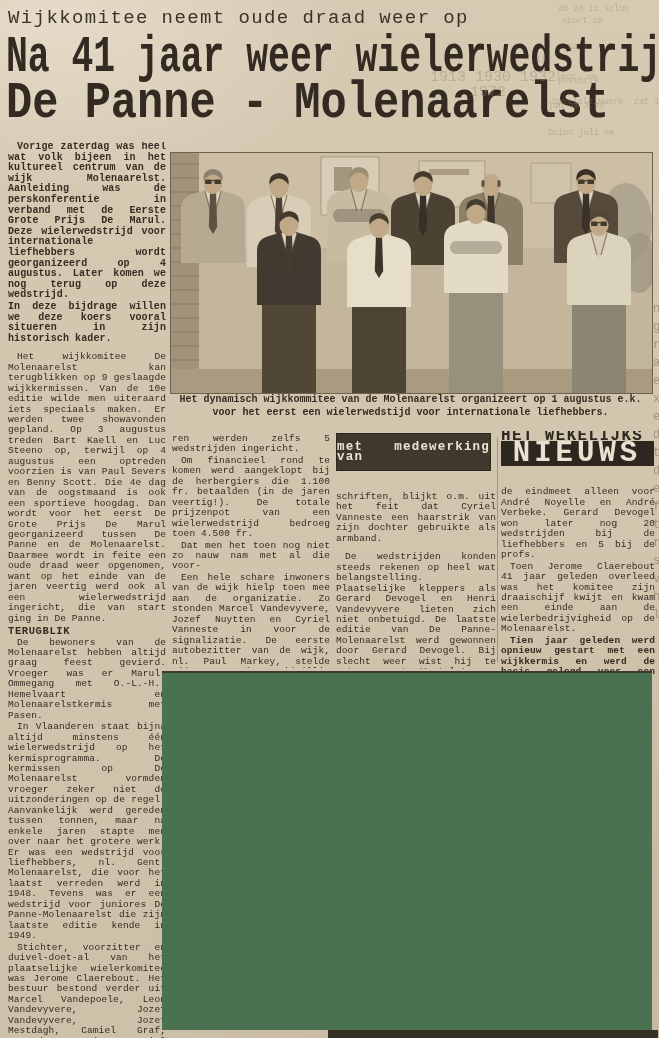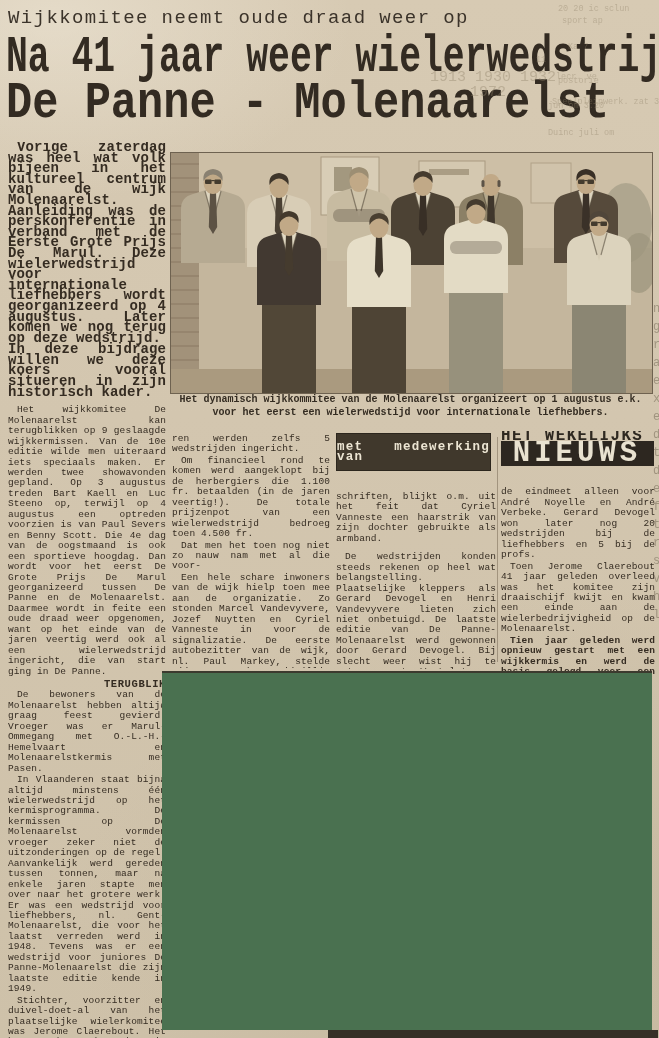--- a/index.html
+++ b/index.html
@@ -17,22 +17,22 @@
   .headline{left:6px;top:36px;width:650px;font-weight:bold;color:#332b22;line-height:44px;}
   .hl1{display:block;font-size:52px;transform:scaleX(.70);transform-origin:0 0;white-space:nowrap;height:46px;}
   .hl2{display:block;font-size:52px;transform:scaleX(.84);transform-origin:0 0;white-space:nowrap;}
   
   .col{font-size:9.5px;line-height:10.45px;text-align:justify;letter-spacing:.1px;color:#352c22;overflow:hidden;}
   .col p{margin:0 0 1px 0;text-indent:9px;}
   .col p.noind{text-indent:0;}
   .col p.gap{margin-top:8px;}
   .col p.b{font-weight:bold;}
   .col1{left:8px;top:142px;width:158px;height:896px;}
-  .col1 .intro{font-weight:bold;font-size:14px;line-height:10.6px;}
-  .subhead{text-align:right;font-weight:bold;font-size:10.5px;margin:2px 0 1px 0 !important;text-indent:0 !important;letter-spacing:.6px;}
+  .col1 .intro{font-weight:bold;font-size:10px;line-height:10.6px;}
+  .subhead{text-align:left;font-weight:bold;font-size:10.5px;margin:2px 0 1px 0 !important;text-indent:0 !important;letter-spacing:.6px;}
   .col2{left:172px;top:434px;width:158px;height:234px;}
   .col3{left:336px;top:433px;width:160px;height:236px;}
   .col4{left:501px;top:431px;width:154px;height:268px;}
   
   .coopbox{width:155px;height:38px;background:#40382c;border:1px solid #2c261d;box-sizing:border-box;
     display:flex;align-items:center;justify-content:center;margin-bottom:21px;}
   .coopbox span{color:#ece5d3;font-weight:bold;font-size:12.5px;letter-spacing:1.2px;word-spacing:5px;}
   
   .masthead{margin-bottom:22px;}
   .mh1{font-weight:bold;font-size:16.5px;letter-spacing:1.5px;color:#2e2820;white-space:nowrap;transform:scaleX(.96);transform-origin:0 0;}

